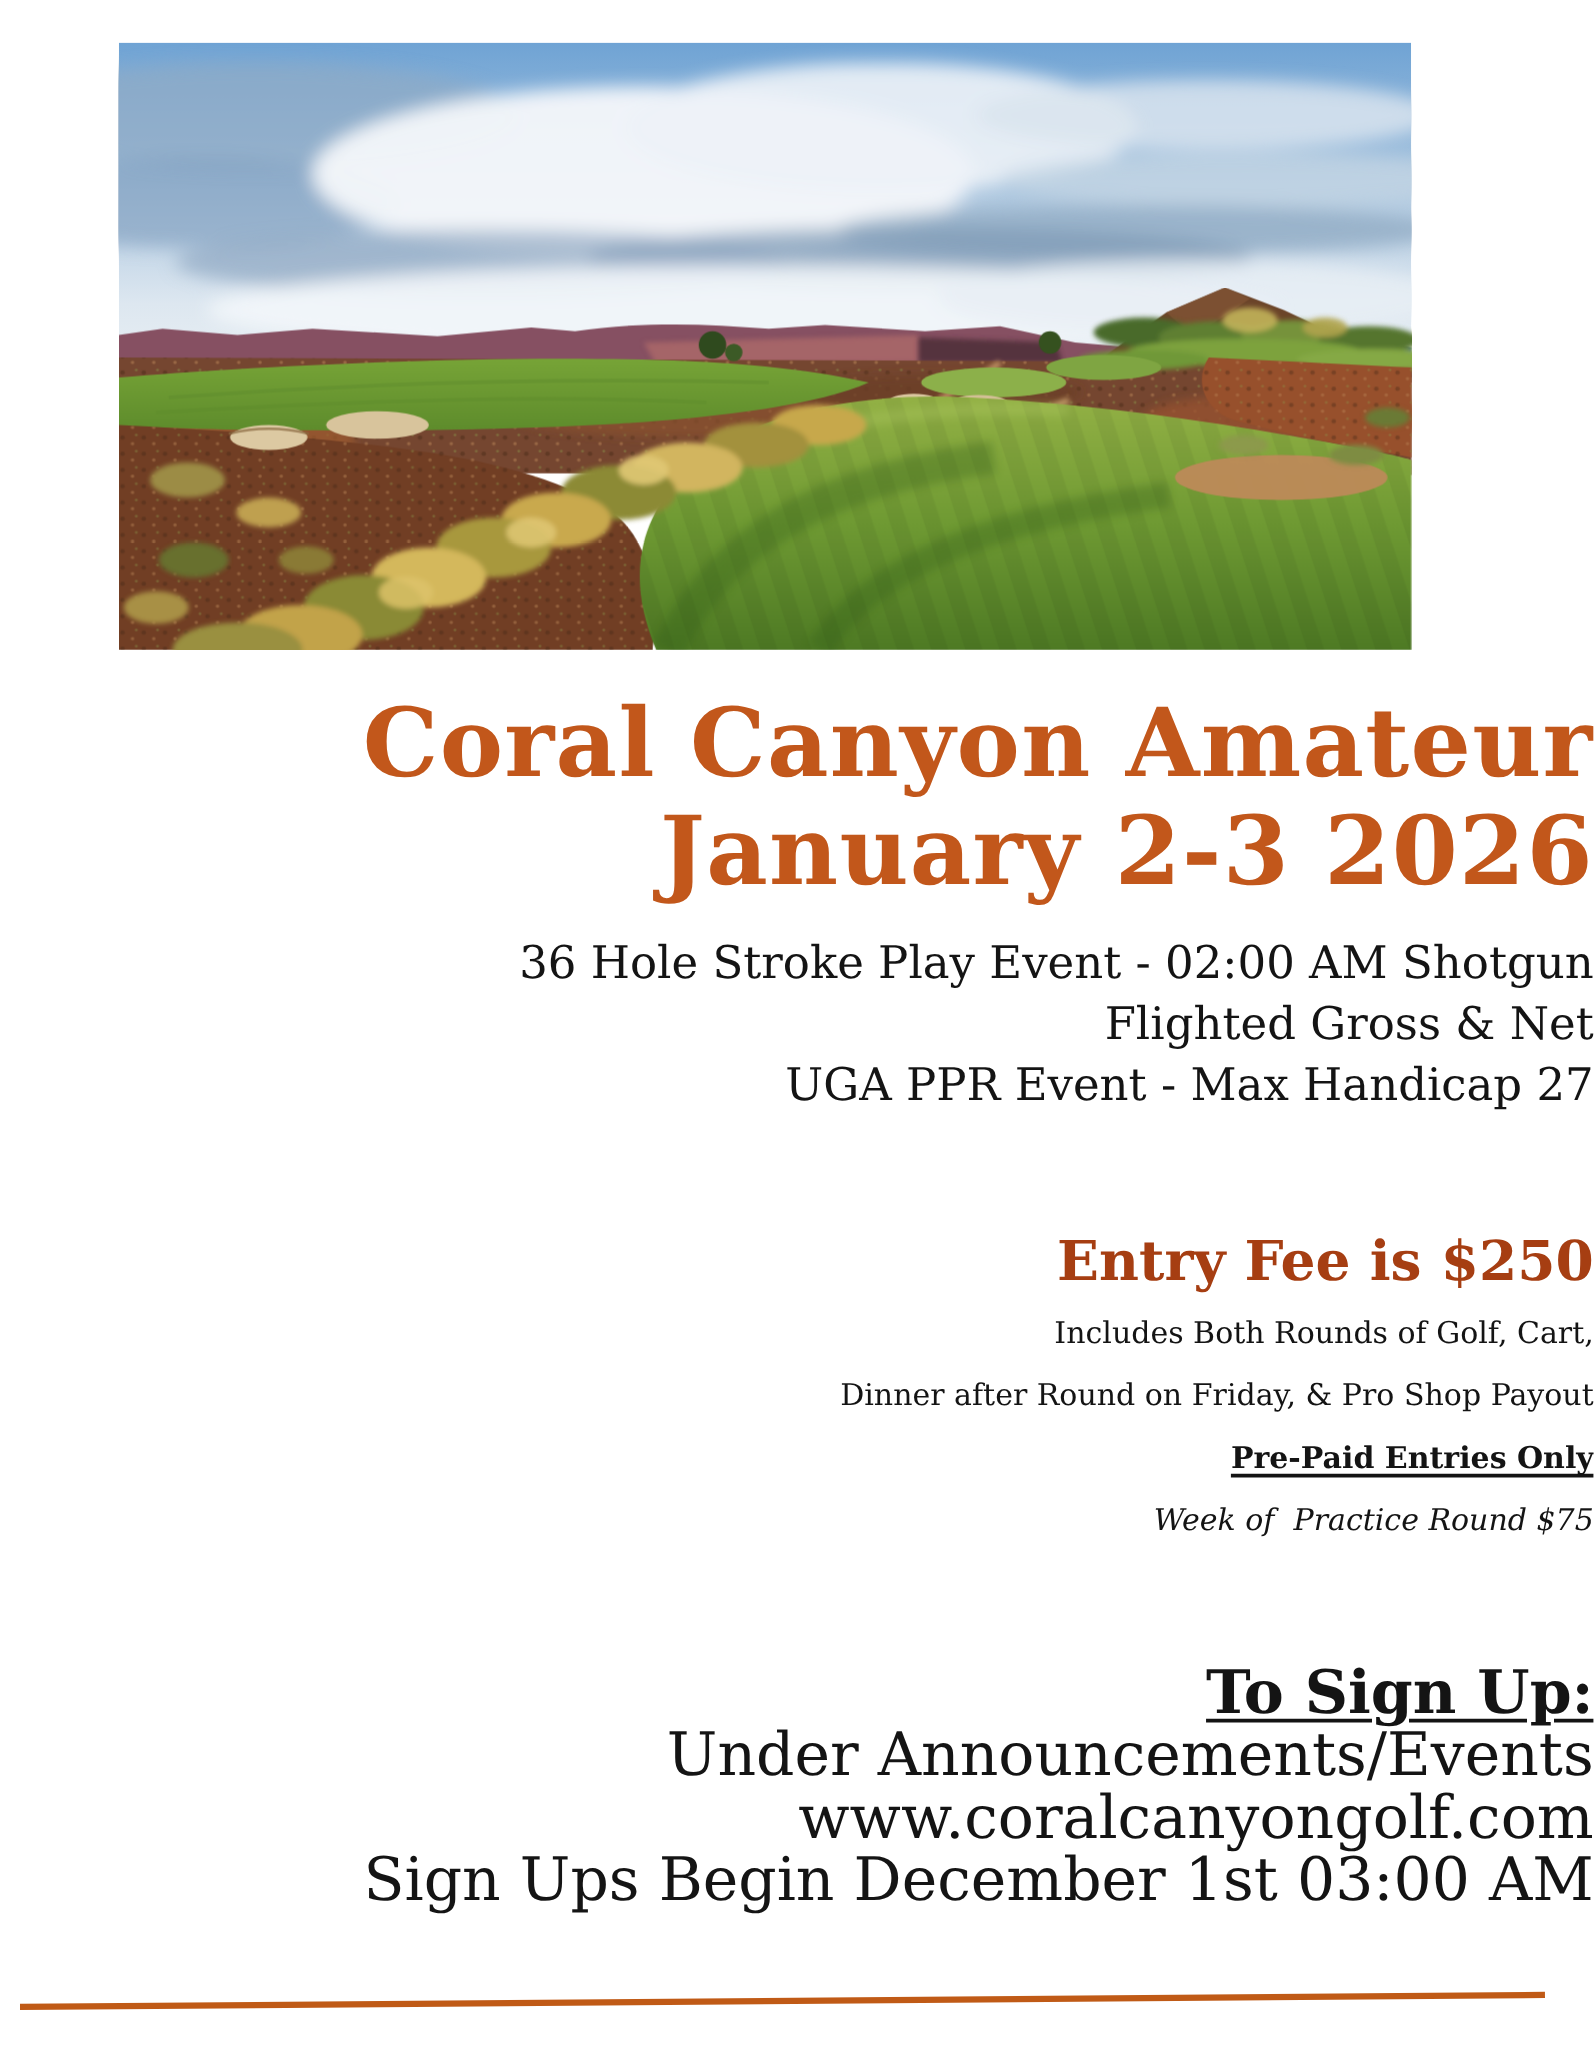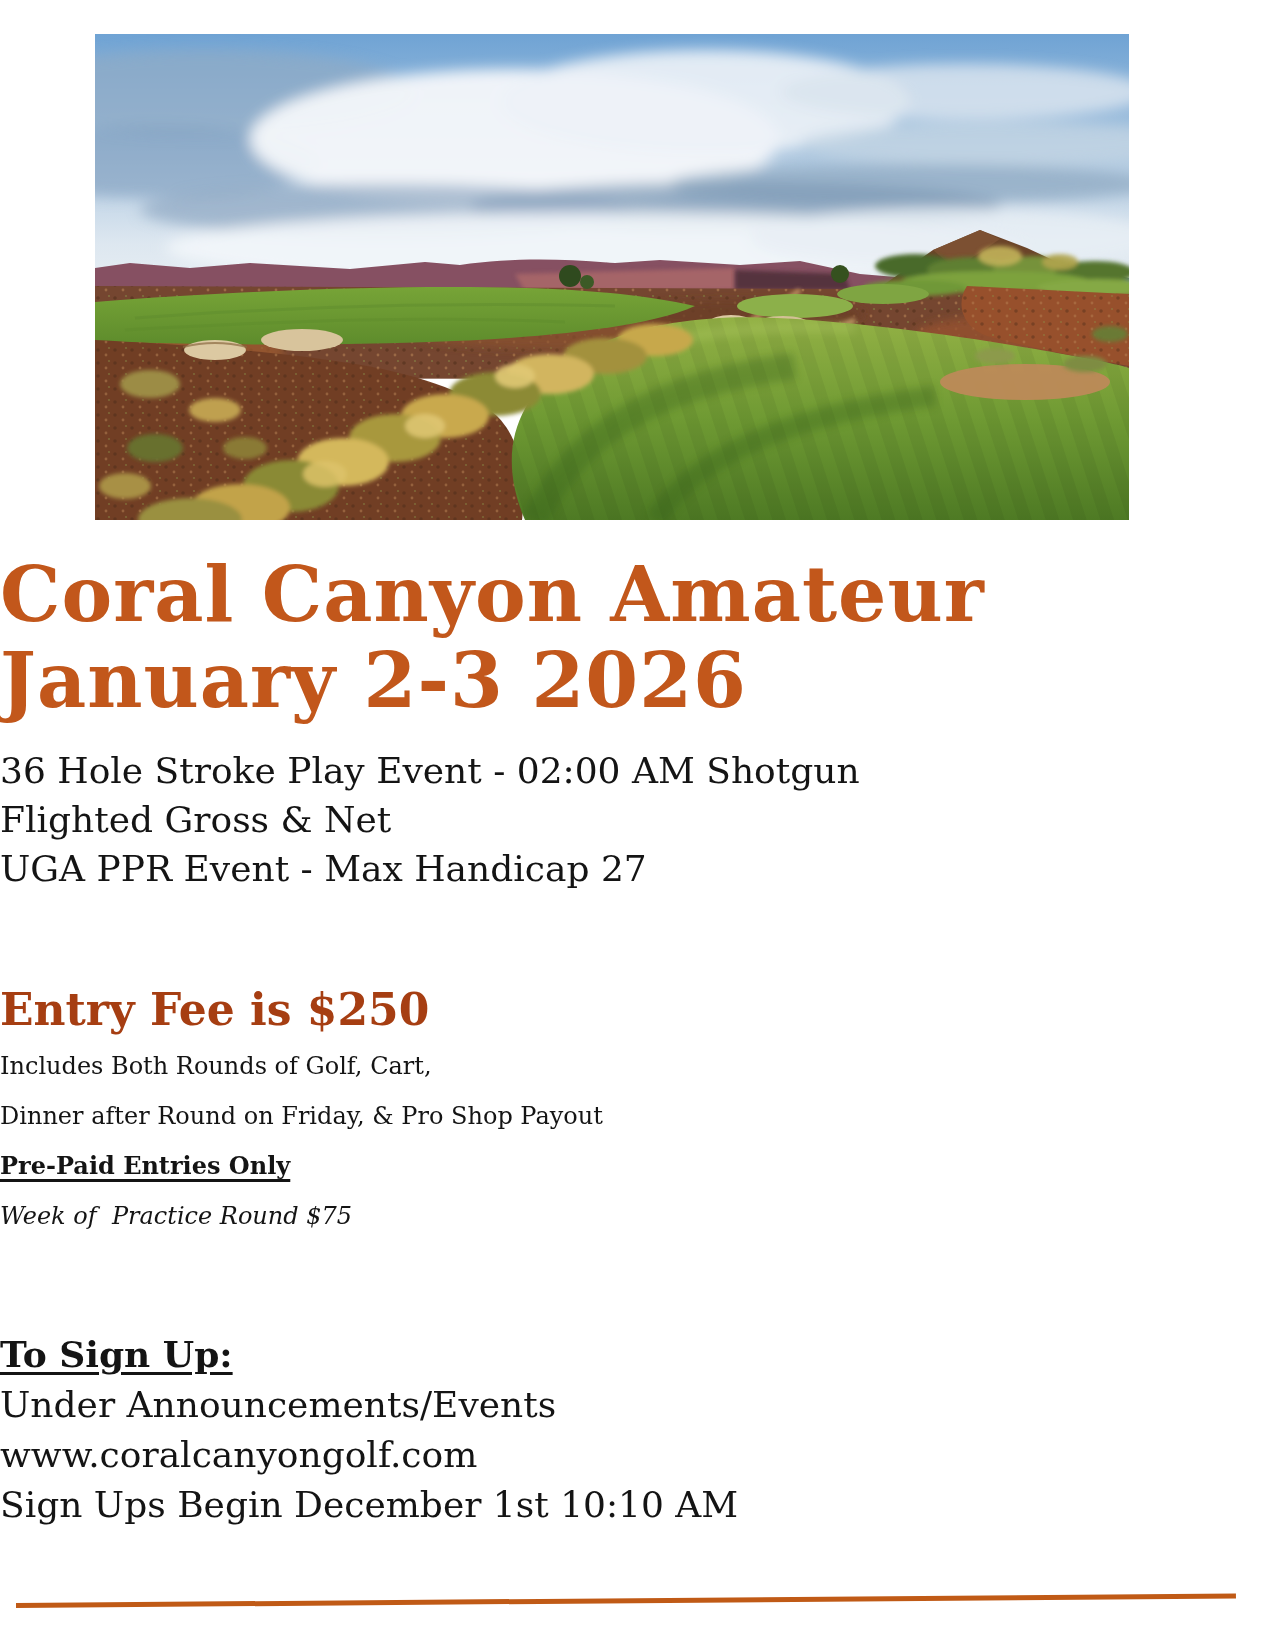--- a/index.html
+++ b/index.html
@@ -10,33 +10,33 @@
     overflow:hidden;
     font-family:"DejaVu Serif","Liberation Serif",serif;
   }
   .photo-frame{
     position:absolute;left:95px;top:34px;width:1034px;height:486px;
     overflow:hidden;
   }
   .photo-frame svg{display:block;width:100%;height:100%;}
   .content{
     position:absolute;left:0;top:552px;width:1275px;
-    text-align:left;color:#141414;
+    text-align:right;color:#141414;
   }
   .title{
     margin:0;font-size:76px;line-height:86px;font-weight:bold;
     color:#C2571B;letter-spacing:1px;
   }
   .details{margin-top:22px;font-size:36px;line-height:49px;}
   .entry{margin-top:90px;}
   .entry-heading{
     font-size:44px;line-height:54px;font-weight:bold;color:#A63E12;
   }
   .entry-lines{margin-top:4px;font-size:24px;line-height:50px;}
-  .signup{margin-top:88px;font-size:36px;line-height:50px;}
+  .signup{margin-top:88px;font-size:48px;line-height:50px;}
   .line{white-space:pre-wrap;}
   .u{
     text-decoration:underline;
     text-decoration-thickness:2.5px;
     text-underline-offset:5px;
     font-weight:bold;
   }
   .it{font-style:italic;}
   .footer-rule{
     position:absolute;left:16px;top:1603px;width:1220px;height:4.5px;
@@ -218,20 +218,20 @@
         <div class="line">Dinner after Round on Friday, &amp; Pro Shop Payout</div>
         <div class="line"><span class="u">Pre-Paid Entries Only</span></div>
         <div class="line it">Week of  Practice Round $75</div>
       </div>
     </div>
 
     <div class="signup">
       <div class="line"><span class="u">To Sign Up:</span></div>
       <div class="line">Under Announcements/Events</div>
       <div class="line">www.coralcanyongolf.com</div>
-      <div class="line">Sign Ups Begin December 1st 10:10 AM</div>
+      <div class="line">Sign Ups Begin December 1st 03:00 AM</div>
     </div>
 
   </div>
 
   <div class="footer-rule"></div>
 
 </div>
 
 </body></html>

